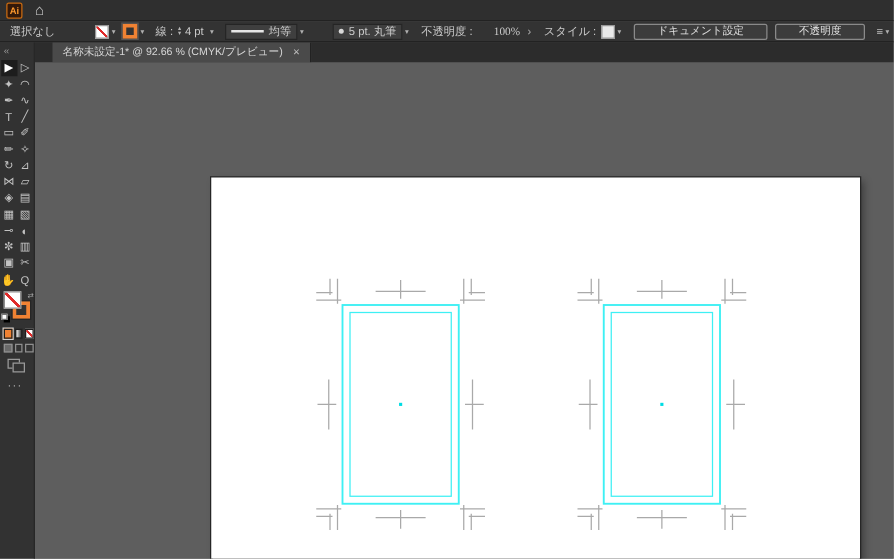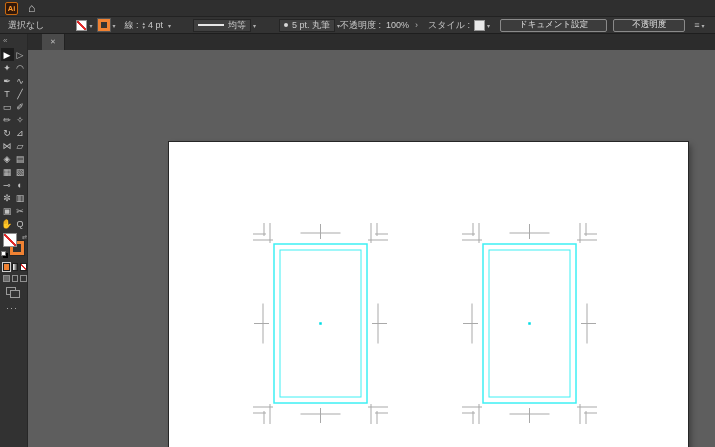--- a/index.html
+++ b/index.html
@@ -141,49 +141,50 @@
   <span class="dd">▾</span>
 
   <span class="cb-label" style="margin-left:9px;">線 :</span>
   <span class="stepper" style="margin-left:4px;">
     <span>▴</span>
     <span>▾</span>
   </span>
   <span class="cb-label">4 pt</span>
   <span class="dd" style="margin-left:5px;">▾</span>
 
-  <span class="widget" style="margin-left:22px;">
+  <span class="widget" style="margin-left:9px;">
     <span class="stroke-line-preview"></span>
     <span>均等</span>
   </span>
   <span class="dd">▾</span>
 
   <span class="widget" style="margin-left:23px;">
     <span class="brush-dot"></span>
     <span>5 pt. 丸筆</span>
   </span>
   <span class="dd">▾</span>
 
-  <span class="cb-label" style="margin-left:0;">不透明度 :</span>
-  <span class="cb-label" style="margin-left:5px;">100%</span>
+  <span class="cb-label" style="margin-left:10px;">不透明度 :</span>
+  <span class="cb-label" style="margin-left:17px;font-family:Liberation Serif, serif;">100%</span>
   <span class="panel-arrow" style="margin-left:6px;">›</span>
 
   <span class="cb-label" style="margin-left:10px;">スタイル :</span>
   <span class="swatch style-swatch" style="margin-left:4px;"></span>
   <span class="dd">▾</span>
 
   <button class="cbtn" style="margin-left:10px;">ドキュメント設定</button>
   <button class="cbtn" style="margin-left:6px;">不透明度</button>
 
   <span class="flyout-icon" style="margin-left:9px;">≡</span>
   <span class="dd">▾</span>
 </div>
 
 <div id="tabbar">
   <div class="doc-tab">
+    <span>名称未設定-1* @ 92.66 % (CMYK/プレビュー)</span>
     <span class="tab-close">✕</span>
   </div>
 </div>
 
 <div id="toolbar">
   <div class="collapse">«</div>
   <div id="tools">
       <div class="tool selected">
         <span>▶</span>
       </div>

